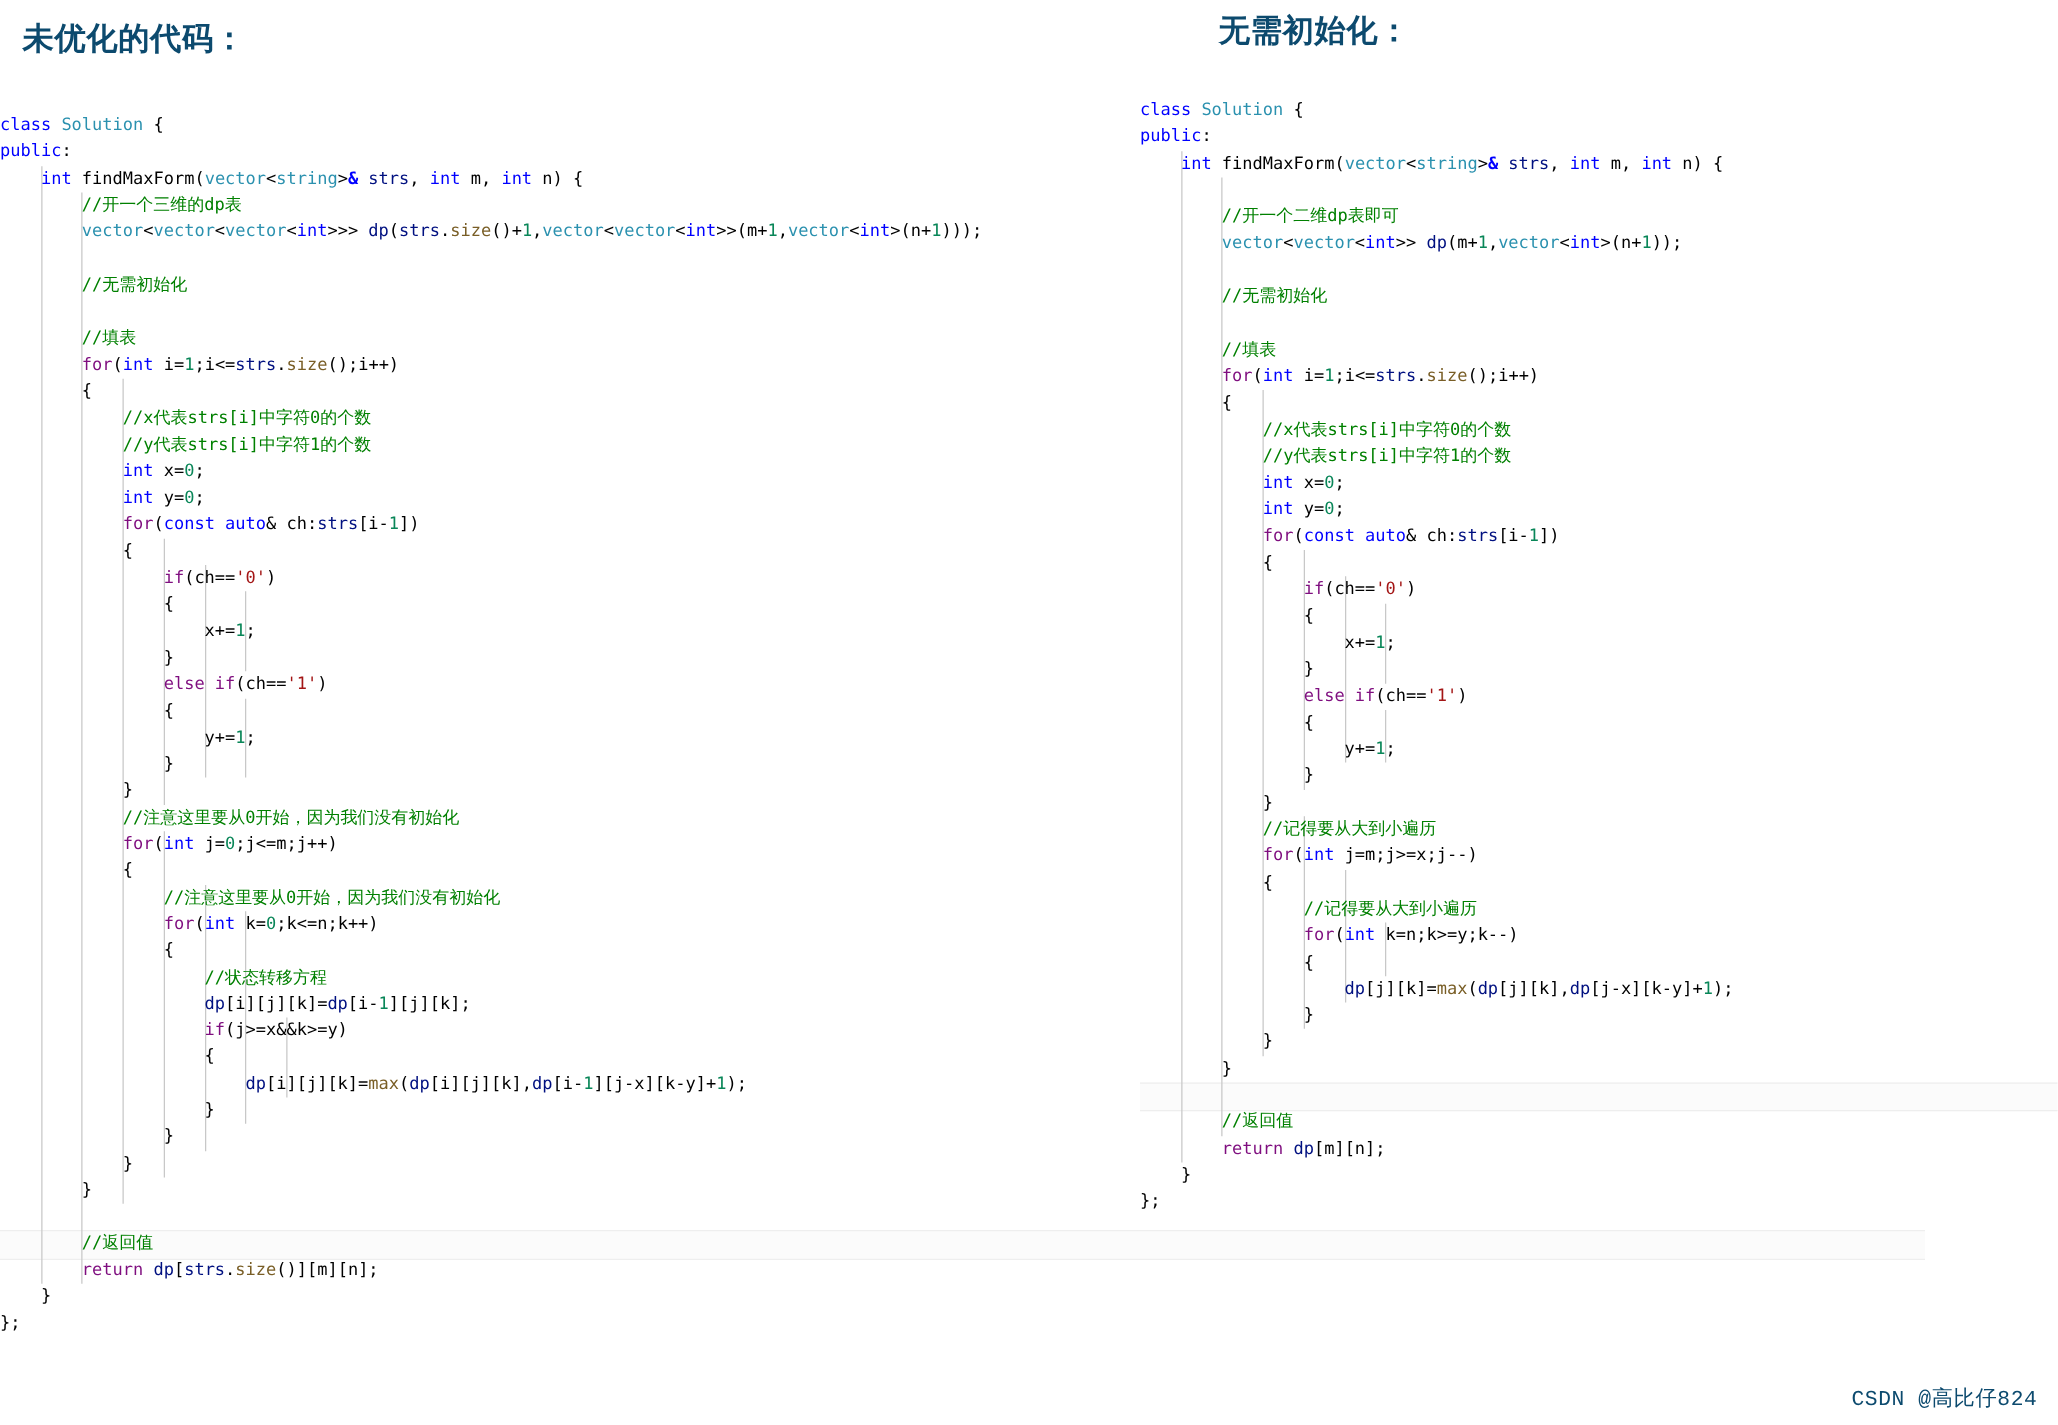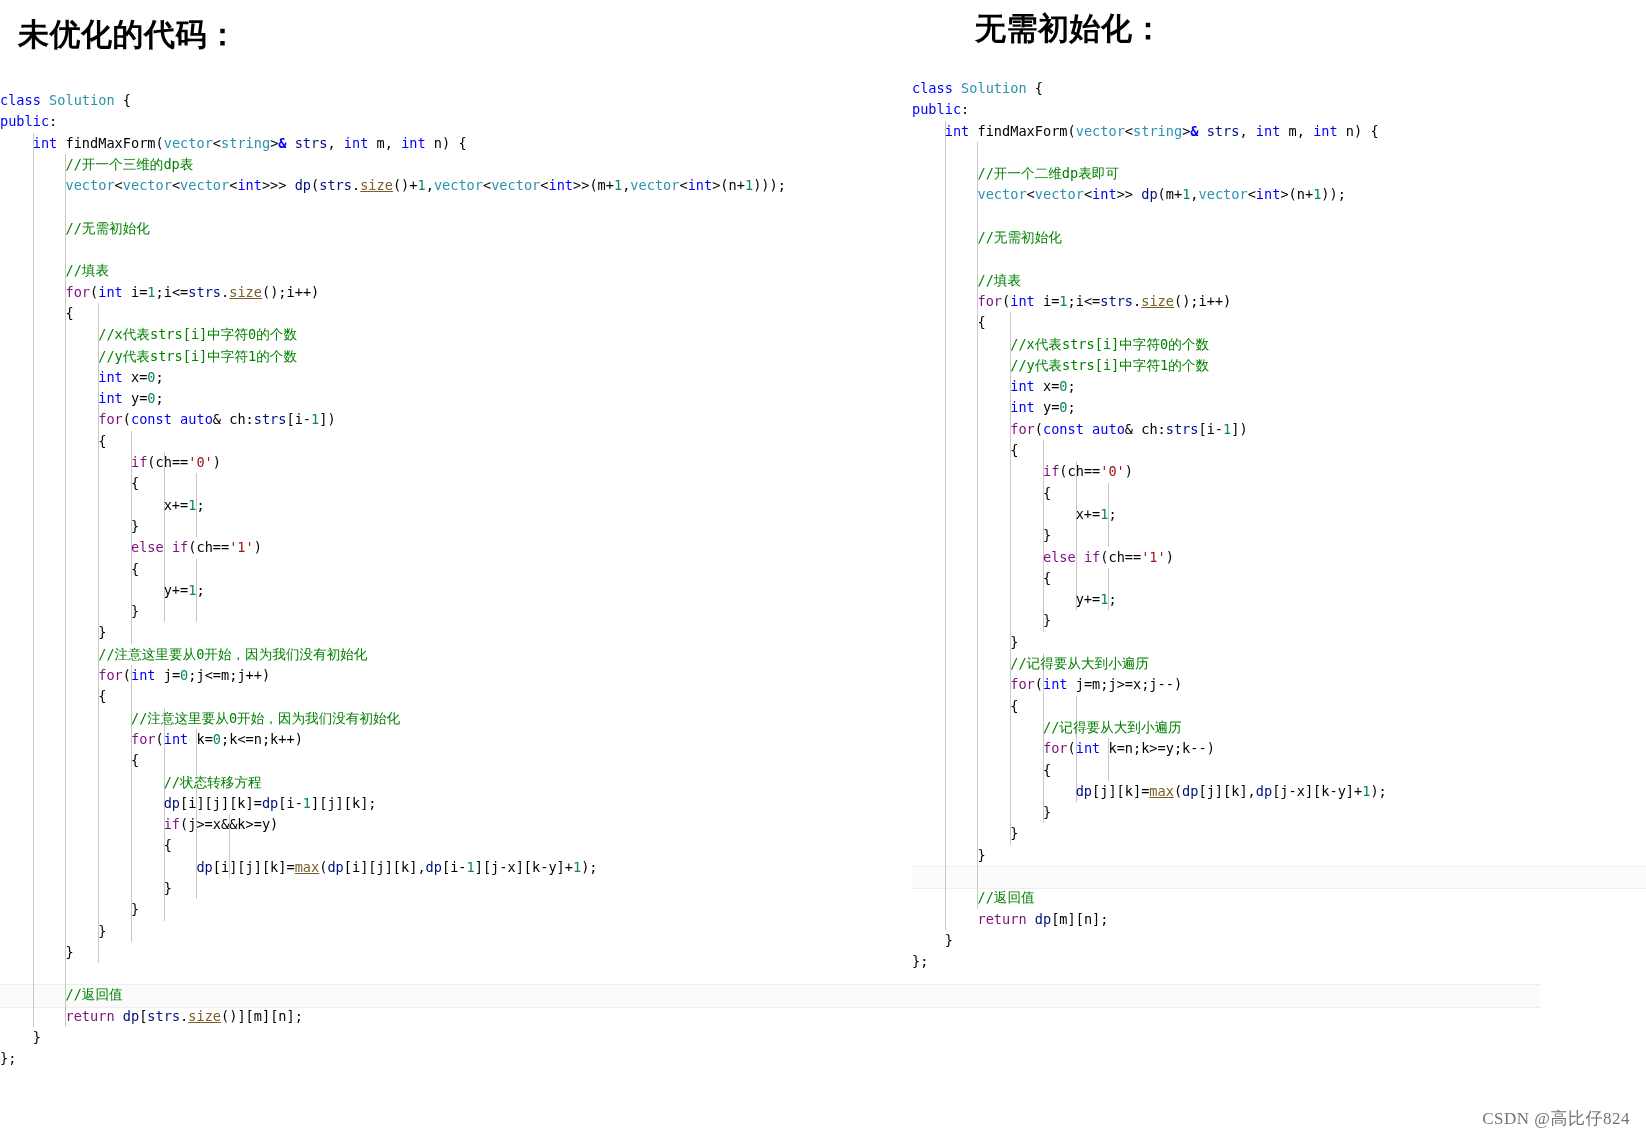--- a/index.html
+++ b/index.html
@@ -11,22 +11,22 @@
     width: 1646px;
     height: 1140px;
     position: relative;
     overflow: hidden;
     font-family: "Liberation Sans", sans-serif;
   }
 
   .panel-heading {
     font-family: "Liberation Serif", serif;
     font-weight: bold;
-    color: #000000;
-    font-size: 31px;
+    color: #0c4a6e;
+    font-size: 25px;
     letter-spacing: 0.5px;
     white-space: nowrap;
   }
   .heading-left  { position: absolute; left: 18px;  top: 14px; }
   .heading-right { position: absolute; left: 975px; top: 8px;  }
 
   
   .code {
     position: absolute;
     font-family: "DejaVu Sans Mono", "Liberation Mono", monospace;
@@ -69,31 +69,31 @@
     pointer-events: none;
   }
 
   
   .kw    { color: #0000ff; }              
   .kwv   { color: #7f0e7f; }              
   .type  { color: #2b91af; }              
   .cmt   { color: #008000; }              
   .num   { color: #098658; }              
   .str   { color: #a31515; }              
-  .fn    { color: #795e26; text-decoration: underline; }              
+  .fn    { color: #795e26; }              
   .var   { color: #001080; }
   .amp   { color: #0000ff; font-weight: bold; }
 
   .watermark {
     position: absolute;
     right: 16px;
     bottom: 10px;
-    font-family: Liberation Serif, serif;
+    font-family: Liberation Mono, monospace;
     font-size: 17px;
-    color: #737373;
+    color: #0c4a6e;
     letter-spacing: 0.5px;
     white-space: nowrap;
   }
 </style>
 </head>
 <body>
 
 <div class="panel-heading heading-left">未优化的代码：</div>
 
 <div class="panel-heading heading-right">无需初始化：</div>

